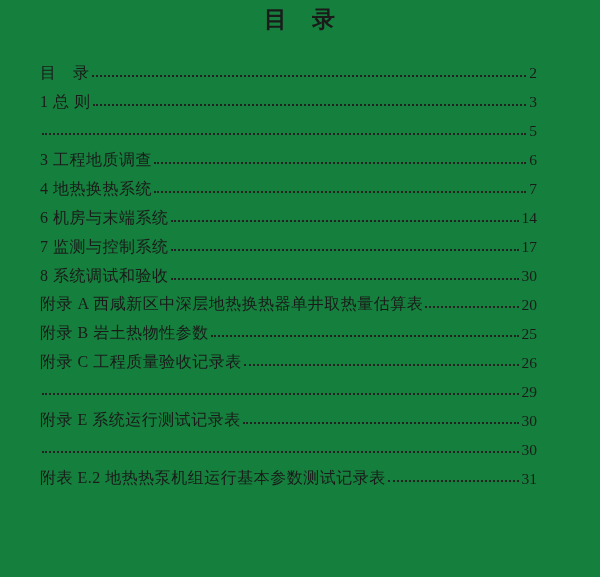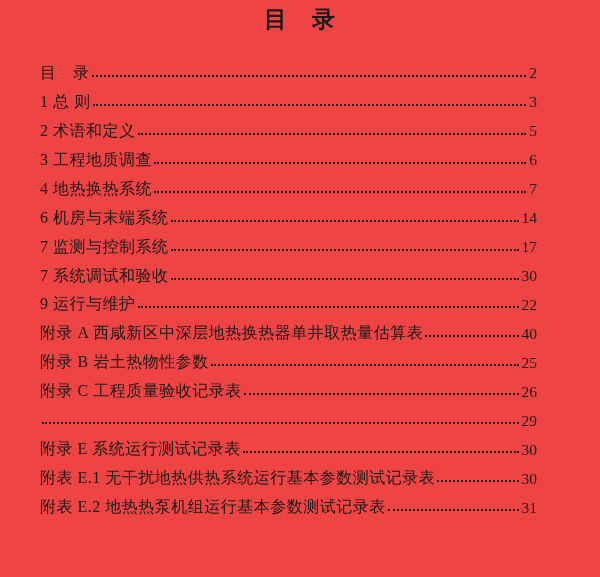--- a/index.html
+++ b/index.html
@@ -4,21 +4,21 @@
 <style>
   html, body {
     margin: 0;
     padding: 0;
     background: #ffffff;
   }
   .page {
     position: relative;
     width: 600px;
     height: 577px;
-    background: #ef4444;
+    background: #15803d;
     overflow: hidden;
     font-family: "Liberation Serif", "DejaVu Serif", serif;
     color: #1a1a1a;
   }
   .doc-title {
     position: absolute;
     top: 5px;
     left: 0;
     width: 100%;
     text-align: center;
@@ -71,21 +71,20 @@
     <span class="toc-page">2</span>
   </div>
 
   <div class="toc-row">
     <span class="toc-label">1 总 则</span>
     <span class="leader"></span>
     <span class="toc-page">3</span>
   </div>
 
   <div class="toc-row">
-    <span class="toc-label">2 术语和定义</span>
     <span class="leader"></span>
     <span class="toc-page">5</span>
   </div>
 
   <div class="toc-row">
     <span class="toc-label">3 工程地质调查</span>
     <span class="leader"></span>
     <span class="toc-page">6</span>
   </div>
 
@@ -102,35 +101,30 @@
     <span class="toc-page">14</span>
   </div>
 
   <div class="toc-row">
     <span class="toc-label">7 监测与控制系统</span>
     <span class="leader"></span>
     <span class="toc-page">17</span>
   </div>
 
   <div class="toc-row">
-    <span class="toc-label">7 系统调试和验收</span>
+    <span class="toc-label">8 系统调试和验收</span>
     <span class="leader"></span>
     <span class="toc-page">30</span>
   </div>
 
-  <div class="toc-row">
-    <span class="toc-label">9 运行与维护</span>
-    <span class="leader"></span>
-    <span class="toc-page">22</span>
-  </div>
 
   <div class="toc-row">
     <span class="toc-label">附录 A 西咸新区中深层地热换热器单井取热量估算表</span>
     <span class="leader"></span>
-    <span class="toc-page">40</span>
+    <span class="toc-page">20</span>
   </div>
 
   <div class="toc-row">
     <span class="toc-label">附录 B 岩土热物性参数</span>
     <span class="leader"></span>
     <span class="toc-page">25</span>
   </div>
 
   <div class="toc-row">
     <span class="toc-label">附录 C 工程质量验收记录表</span>
@@ -143,21 +137,20 @@
     <span class="toc-page">29</span>
   </div>
 
   <div class="toc-row">
     <span class="toc-label">附录 E 系统运行测试记录表</span>
     <span class="leader"></span>
     <span class="toc-page">30</span>
   </div>
 
   <div class="toc-row">
-    <span class="toc-label">附表 E.1 无干扰地热供热系统运行基本参数测试记录表</span>
     <span class="leader"></span>
     <span class="toc-page">30</span>
   </div>
 
   <div class="toc-row">
     <span class="toc-label">附表 E.2 地热热泵机组运行基本参数测试记录表</span>
     <span class="leader"></span>
     <span class="toc-page">31</span>
   </div>
 </div>

